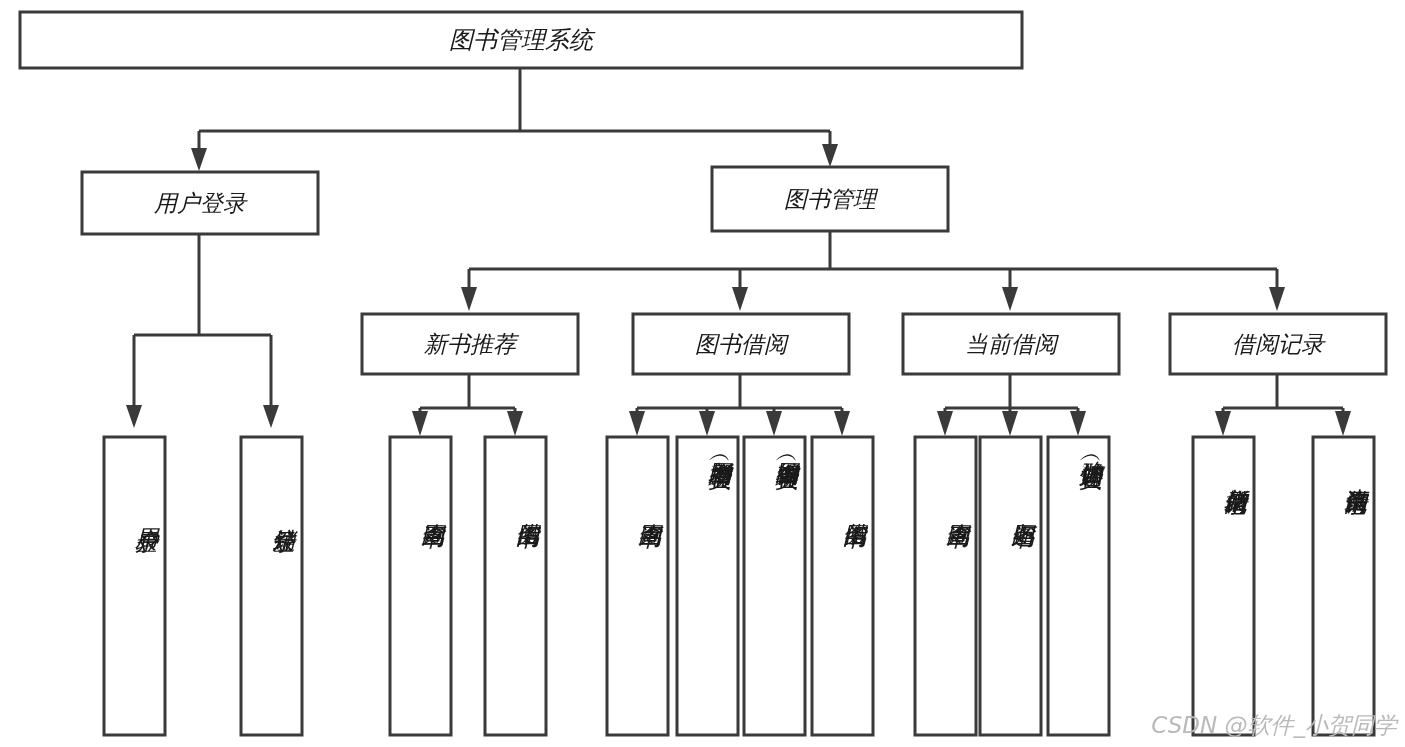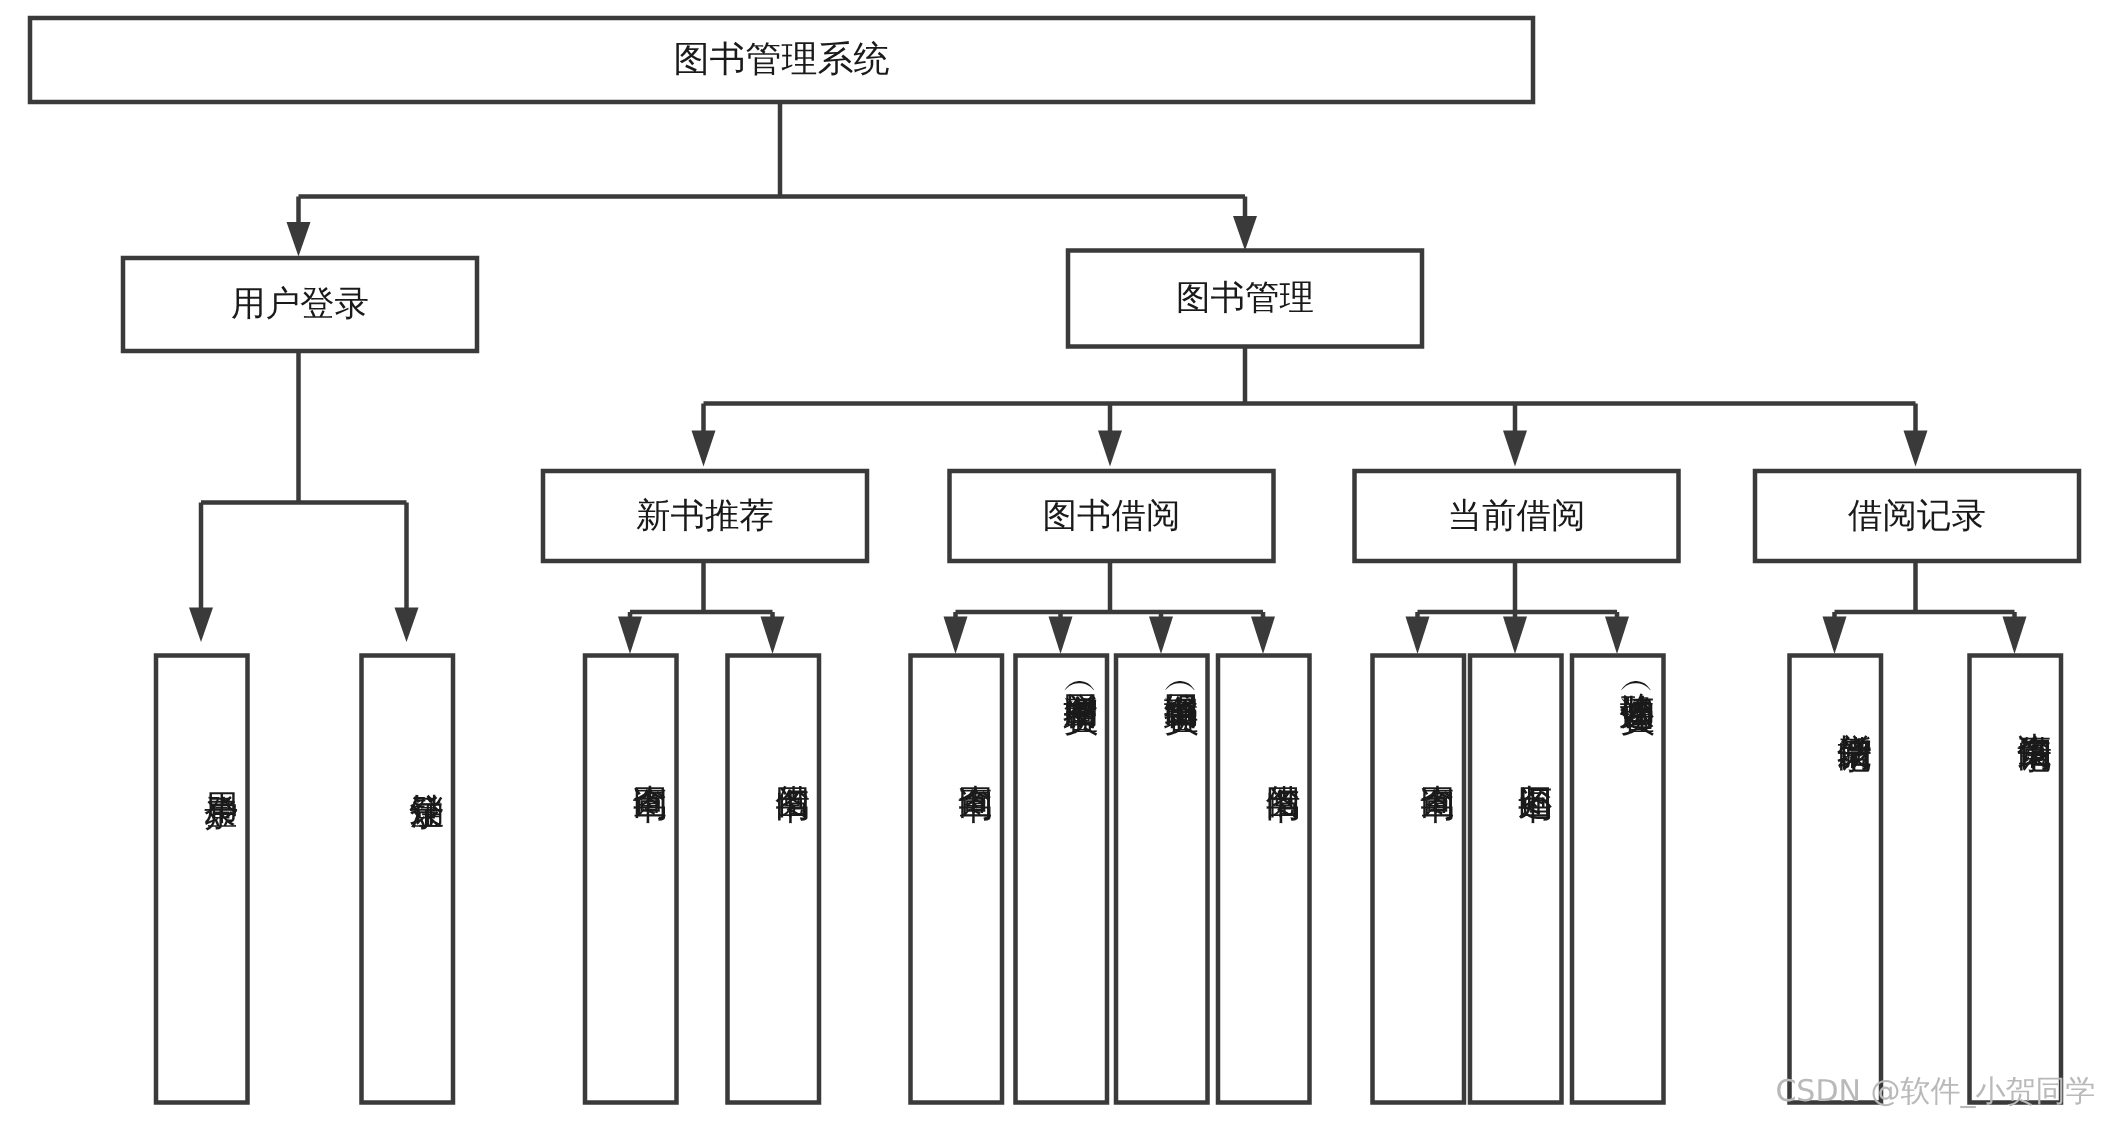--- a/index.html
+++ b/index.html
@@ -9,20 +9,21 @@
   }
   body {
     font-family: "DejaVu Sans", "Liberation Sans", sans-serif;
   }
   #diagram-root {
     position: relative;
     width: 1405px;
     height: 747px;
     background: #ffffff;
     overflow: hidden;
+    font-style: italic;
   }
   svg.diagram-canvas {
     position: absolute;
     left: 0;
     top: 0;
     width: 1405px;
     height: 747px;
   }
   .node-box {
     fill: #ffffff;
@@ -64,21 +65,21 @@
     text-orientation: upright;
     white-space: nowrap;
     letter-spacing: 1px;
     pointer-events: none;
   }
   .watermark {
     position: absolute;
     right: 8px;
     bottom: 6px;
     font-family: "DejaVu Sans", "Liberation Sans", sans-serif;
-    font-size: 20px;
+    font-size: 23px;
     color: #b9b9b9;
     white-space: nowrap;
   }
 </style>
 </head>
 <body>
 
 <div id="diagram-root">
 
   <svg class="diagram-canvas" viewBox="0 0 1405 747">

